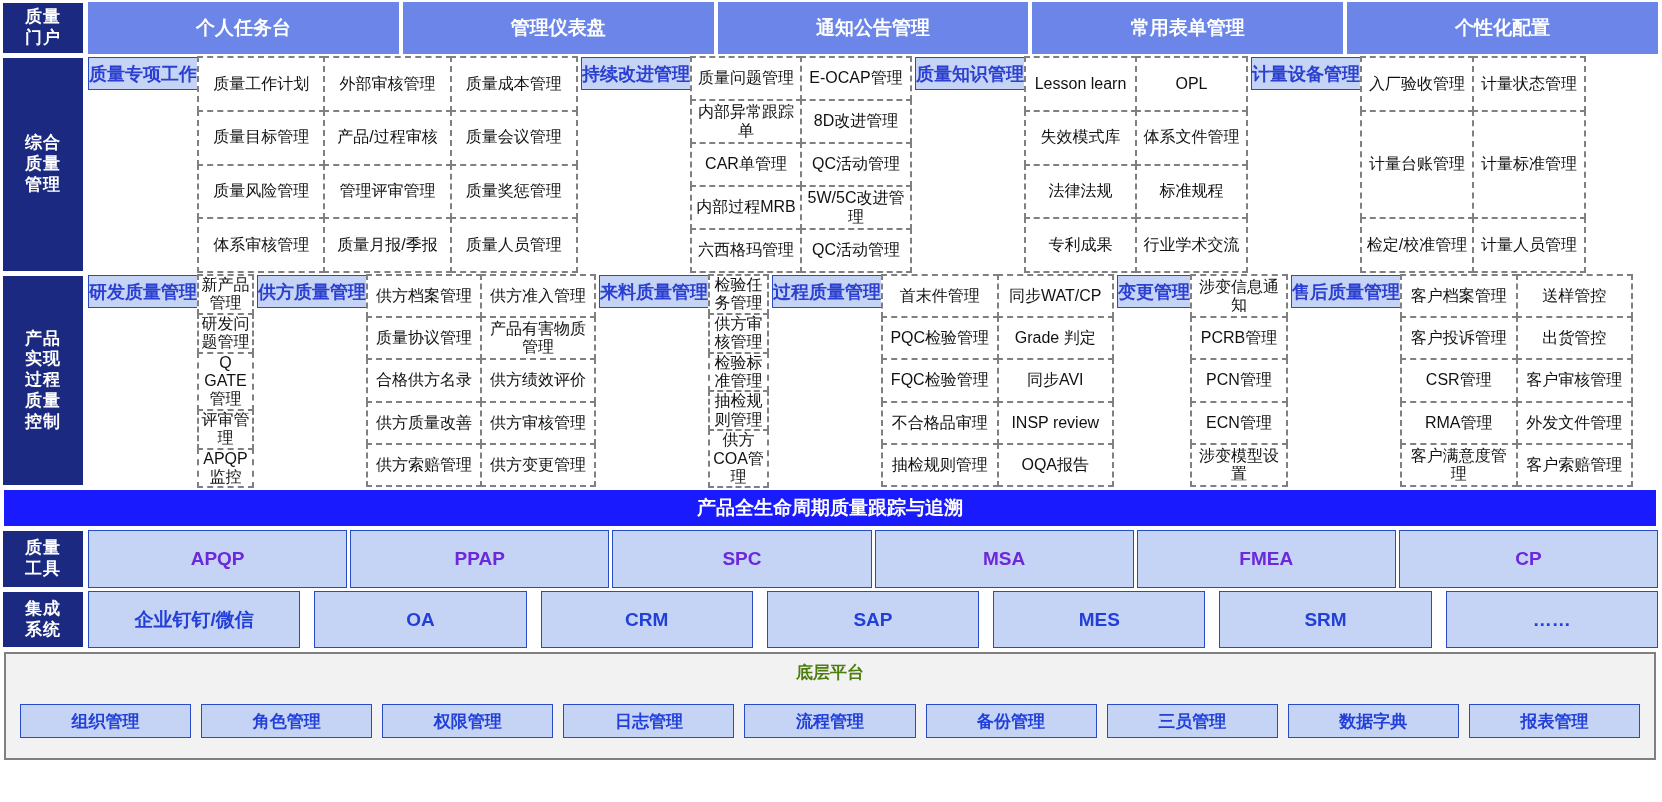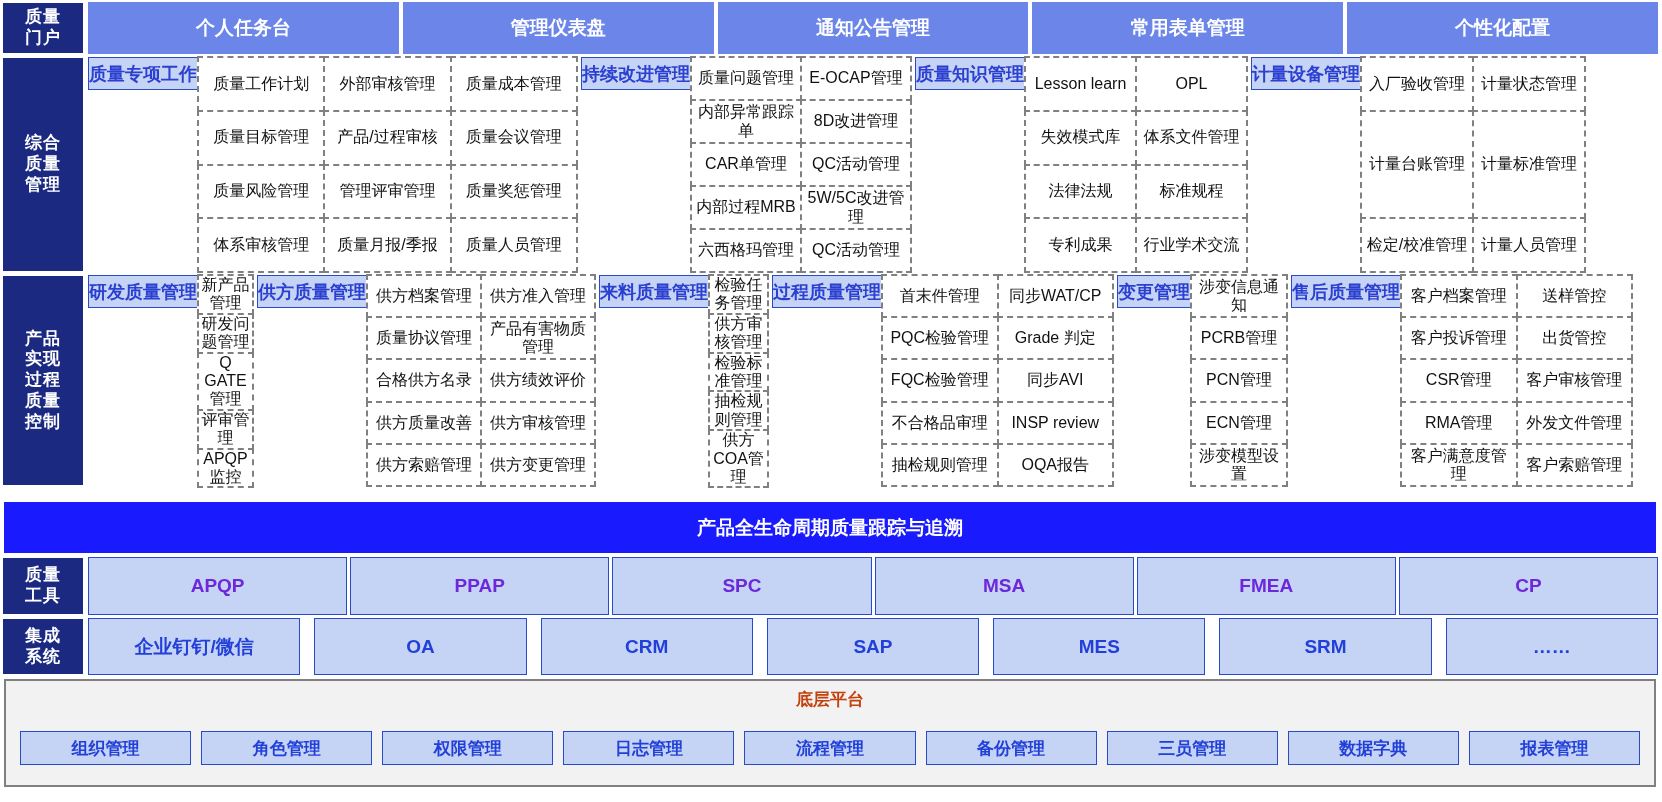--- a/index.html
+++ b/index.html
@@ -89,29 +89,28 @@
   .prod-wrap{display:flex;flex:1;padding-left:4px;gap:4px;}
   .g-yf{width:165px;}
   .g-gf{width:338px;}
   .g-ll{width:169px;}
   .g-gc{width:341px;}
   .g-bg{width:170px;}
   .g-sh{width:341px;}
 
   
   .life-band{
-    height:51px;margin-bottom:4px;
+    height:36px;margin-bottom:4px;
     background:#1a1aff;
     color:#ffffff;
     font-weight:bold;
     font-size:19px;
     display:flex;align-items:center;justify-content:center;
     margin-left:2px;margin-right:2px;
     box-sizing:border-box;
-    margin-top:12px;
   }
 
   
   .tools-band{height:58px;margin-bottom:3px;}
   .tools-wrap{display:flex;flex:1;padding-left:4px;gap:3px;}
   .tool-box{
     flex:1;
     background:#c5d3f5;
     border:1.5px solid #2a4bc7;
     color:#6d28d9;
@@ -139,21 +138,21 @@
   .plat{
     height:108px;
     background:#f2f2f2;
     border:2px solid #808080;
     box-sizing:border-box;
     display:flex;flex-direction:column;
     align-items:center;
     margin:0 2px;
   }
   .plat-title{
-    font-weight:bold;font-size:17px;color:#c2410c;
+    font-weight:bold;font-size:17px;color:#4d7c0f;
     margin-top:7px;
   }
   .plat-items{
     display:flex;width:100%;justify-content:space-around;
     align-items:center;flex:1;padding:0 14px;box-sizing:border-box;
     gap:10px;
   }
   .plat-item{
     flex:1;
     background:#c5d3f5;

